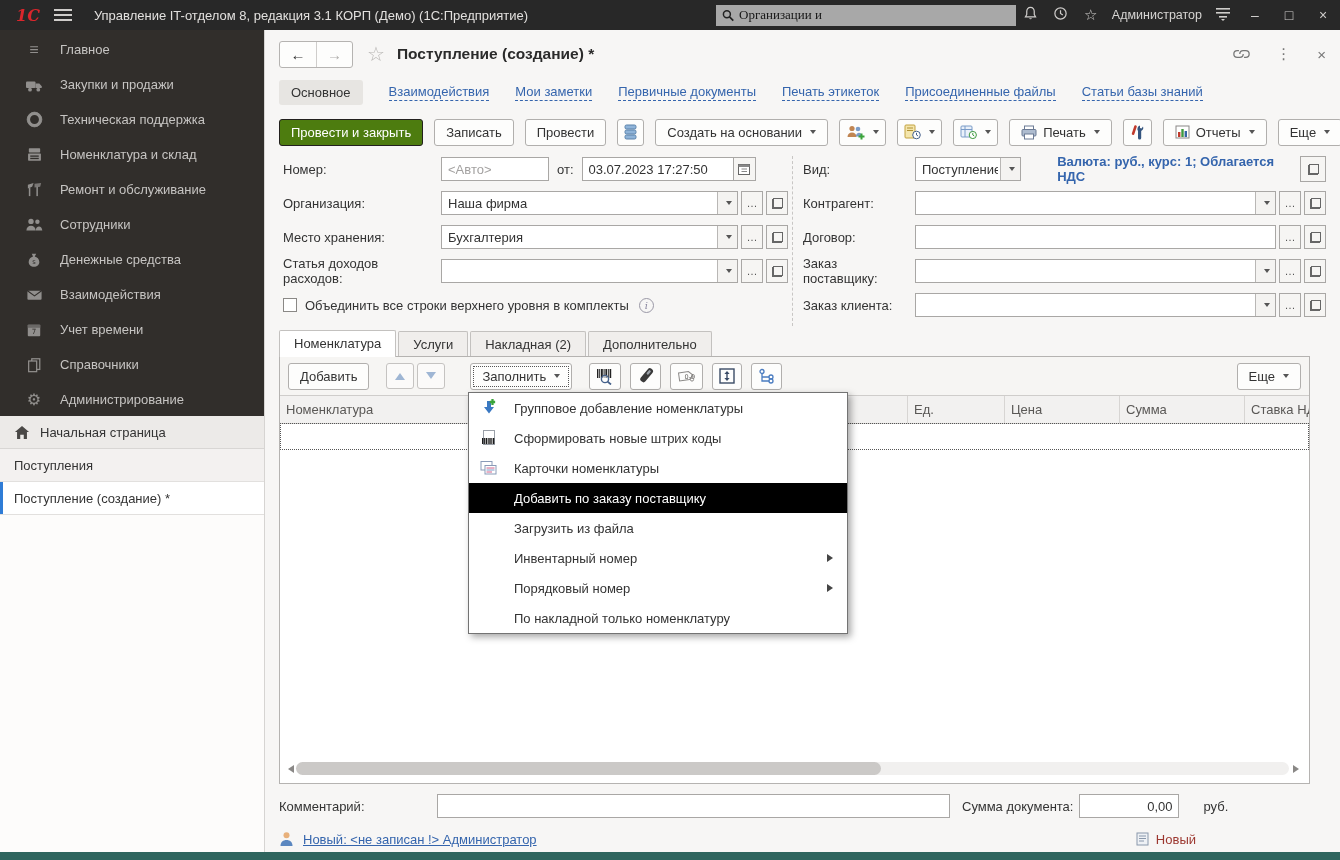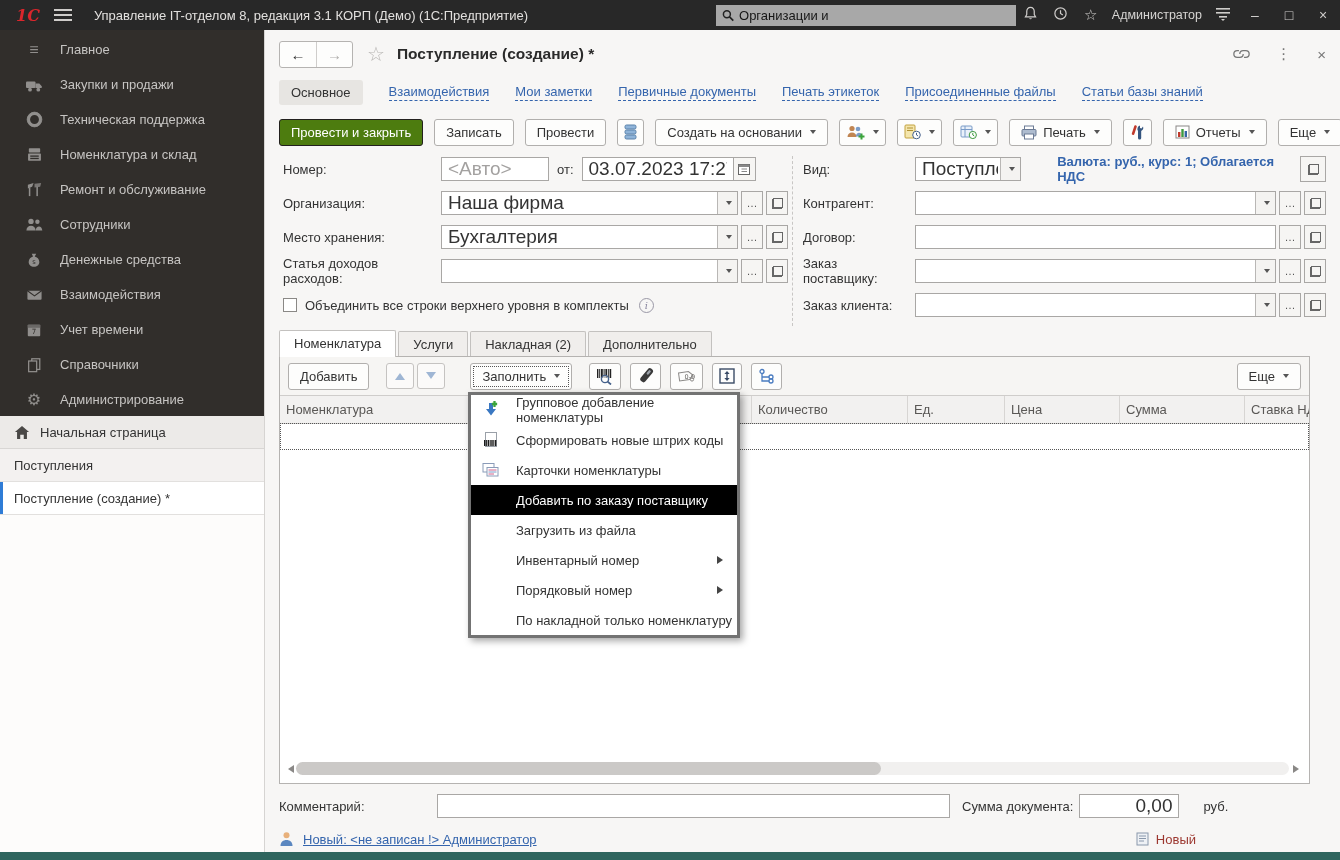--- a/index.html
+++ b/index.html
@@ -5,21 +5,21 @@
 *{margin:0;padding:0;box-sizing:border-box}
 html,body{width:1340px;height:860px;overflow:hidden;font-family:"Liberation Sans","DejaVu Sans",sans-serif;font-size:13px;color:#333}
 .window{position:relative;width:1340px;height:860px;background:#f7f6f5}
 
 .titlebar{position:absolute;left:0;top:0;width:100%;height:30px;background:#282828;display:flex;align-items:center;color:#cfcdcb}
 .logo{font-weight:bold;font-style:italic;font-size:16px;color:#d9262c;margin:0 14px 0 16px;font-family:"DejaVu Serif",serif}
 .tb-burger{width:18px;height:12px;display:flex;flex-direction:column;justify-content:space-between;margin-right:22px}
 .tb-burger i{height:2px;background:#cfcdcb}
 .tb-title{font-size:13px;color:#e2e0de;white-space:nowrap}
 .tb-search{margin-left:auto;width:300px;height:21px;background:#a8a8a8;display:flex;align-items:center;color:#161616;padding:0 6px;gap:5px}
-.tb-search input{border:none;background:transparent;color:#161616;font-size:13px;width:100%;outline:none;font-family:Liberation Sans, sans-serif}
+.tb-search input{border:none;background:transparent;color:#161616;font-size:13px;width:100%;outline:none;font-family:Liberation Serif, serif}
 .tb-ic{width:30px;text-align:center;font-size:15px;color:#cfcdcb;flex:0 0 auto;cursor:default}
 .tb-user{margin:0 6px;font-size:12.5px;color:#d6d4d2;white-space:nowrap}
 .winctl{width:34px;text-align:center;font-size:14px;color:#cfcdcb}
 
 .sidebar{position:absolute;left:0;top:30px;width:265px;height:822px;background:#fdfcfb;border-right:1px solid #d6d4d2}
 .side-dark{background:#312e2b;height:386px;padding-top:2px}
 .side-item{height:35px;display:flex;align-items:center;color:#c6c4c2;padding-left:24px;gap:16px;cursor:default}
 .side-item .sic{width:20px;height:18px;display:flex;align-items:center;justify-content:center;color:#918f8d;font-size:16px;flex:0 0 auto}
 .side-item svg{fill:#918f8d}
 .side-home{height:33px;background:#eceae8;border-bottom:1px solid #d8d6d4;display:flex;align-items:center;padding-left:14px;gap:10px;color:#333}
@@ -49,21 +49,21 @@
 .btn.iconb{padding:0 6px}
 .caret{width:0;height:0;border-left:3.5px solid transparent;border-right:3.5px solid transparent;border-top:4px solid #555;margin-left:2px}
 
 .fields{position:absolute;top:126px;left:14px;width:1047px;height:174px}
 .col-l{position:absolute;left:4px;top:0;width:505px}
 .col-r{position:absolute;left:513px;top:0;width:534px;border-left:1px dashed #c8c6c4;padding-left:10px}
 .frow{display:flex;align-items:center;height:26px;margin-bottom:8px;position:relative}
 .flab{width:158px;flex:0 0 auto;color:#333}
 .col-r .flab{width:112px}
 .inp{height:24px;border:1px solid #a9a7a5;background:#fff;display:flex;align-items:center;padding:0 6px;color:#333}
-.inp input{border:none;outline:none;background:transparent;width:100%;font-family:inherit;font-size:19px;color:#333}
+.inp input{border:none;outline:none;background:transparent;width:100%;font-family:inherit;font-size:13px;color:#333}
 .inp.ghost input{color:#a3a1a0}
 .combo{position:relative;padding-right:22px}
 .combo .cbtn{position:absolute;right:0;top:0;bottom:0;width:20px;border-left:1px solid #b9b7b5;background:#f4f3f1;display:flex;align-items:center;justify-content:center}
 .mini{width:22px;height:24px;border:1px solid #a9a7a5;background:#f6f5f3;display:flex;align-items:center;justify-content:center;margin-left:3px;color:#555;font-size:11px;flex:0 0 auto;cursor:pointer}
 .openic{width:11px;height:11px;position:relative}
 .openic::before{content:"";position:absolute;left:0;bottom:0;width:8px;height:8px;border:1px solid #666}
 .openic::after{content:"";position:absolute;right:0;top:0;width:8px;height:8px;border:1px solid #666;background:#f6f5f3}
 .lnk{color:#3565ad;cursor:pointer}
 .chk{width:14px;height:14px;border:1px solid #8a8886;background:#fff;margin-right:8px;flex:0 0 auto}
 .info{width:15px;height:15px;border-radius:50%;border:1px solid #9a98a6;color:#8a88a0;display:inline-flex;align-items:center;justify-content:center;font-size:10px;font-style:italic;font-family:"DejaVu Serif",serif;margin-left:10px}
@@ -82,21 +82,21 @@
 .thead{display:flex;height:29px;background:#f2f1f0;border-top:1px solid #cfcdcb;border-bottom:1px solid #cfcdcb;color:#5a5856}
 .th{border-right:1px solid #d7d5d3;display:flex;align-items:center;padding-left:6px;overflow:hidden;white-space:nowrap;flex:0 0 auto}
 .emptyrow{height:27px;border:1px dotted #555;margin-top:-1px}
 .pbody{flex:1}
 .hscroll{height:20px;position:relative;margin:0 4px 4px 4px}
 .hs-track{position:absolute;left:14px;right:16px;top:3px;height:13px;background:#f1f0ef;border-radius:7px}
 .hs-thumb{position:absolute;left:12px;top:3px;width:585px;height:13px;background:#cbc9c7;border-radius:7px}
 .hs-l{position:absolute;left:0;top:6px;width:0;height:0;border:4px solid transparent;border-right:6px solid #8a8886}
 .hs-r{position:absolute;right:2px;top:6px;width:0;height:0;border:4px solid transparent;border-left:6px solid #8a8886}
 
-.menu{position:absolute;left:203px;top:362px;width:272px;background:#fff;border:3px solid #737373;box-shadow:3px 3px 7px rgba(0,0,0,.35);z-index:50}
+.menu{position:absolute;left:203px;top:362px;width:380px;background:#fff;border:1px solid #737373;box-shadow:3px 3px 7px rgba(0,0,0,.35);z-index:50}
 .mi{height:30px;display:flex;align-items:center;padding-left:45px;position:relative;color:#333;cursor:pointer}
 .mi .mic{position:absolute;left:11px;top:6px;width:18px;height:18px}
 .mi.hl{background:#000;color:#fff}
 .subarr{position:absolute;right:10px;top:11px;width:0;height:0;border:4px solid transparent;border-left:6px solid #444}
 
 .commentrow{position:absolute;top:763px;left:14px;right:14px;height:26px;display:flex;align-items:center}
 .commentrow .flab{width:158px}
 .cinp{width:513px}
 .suml{margin-left:12px;color:#333}
 .suminp{width:100px;margin-left:6px}

